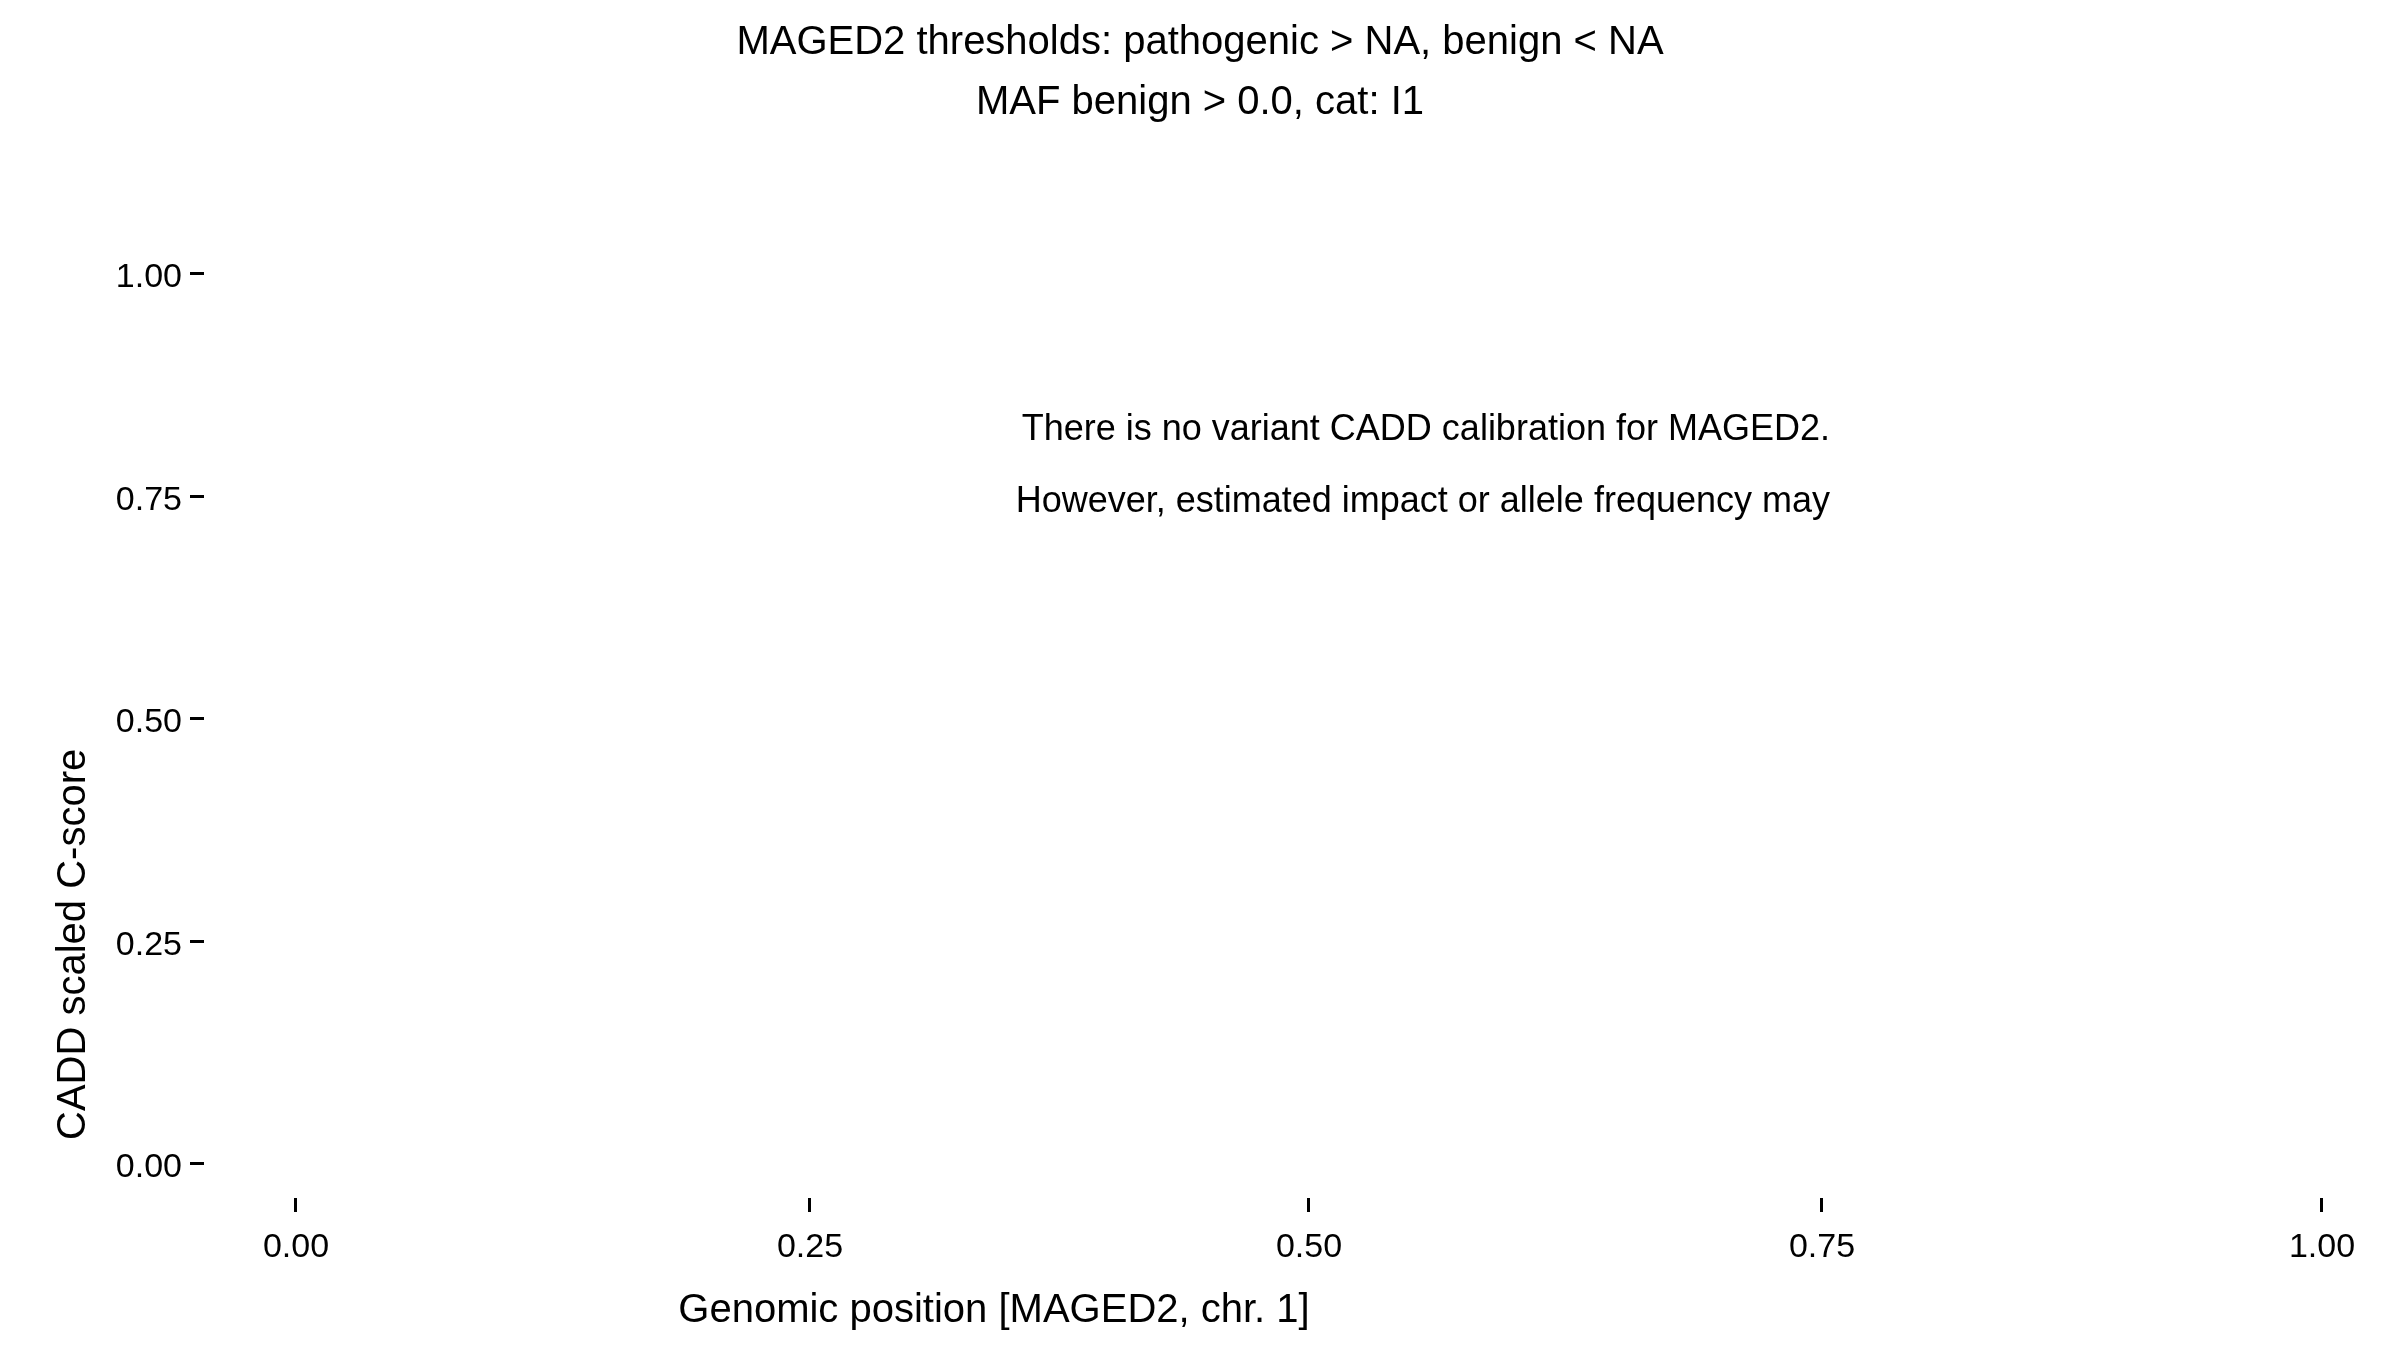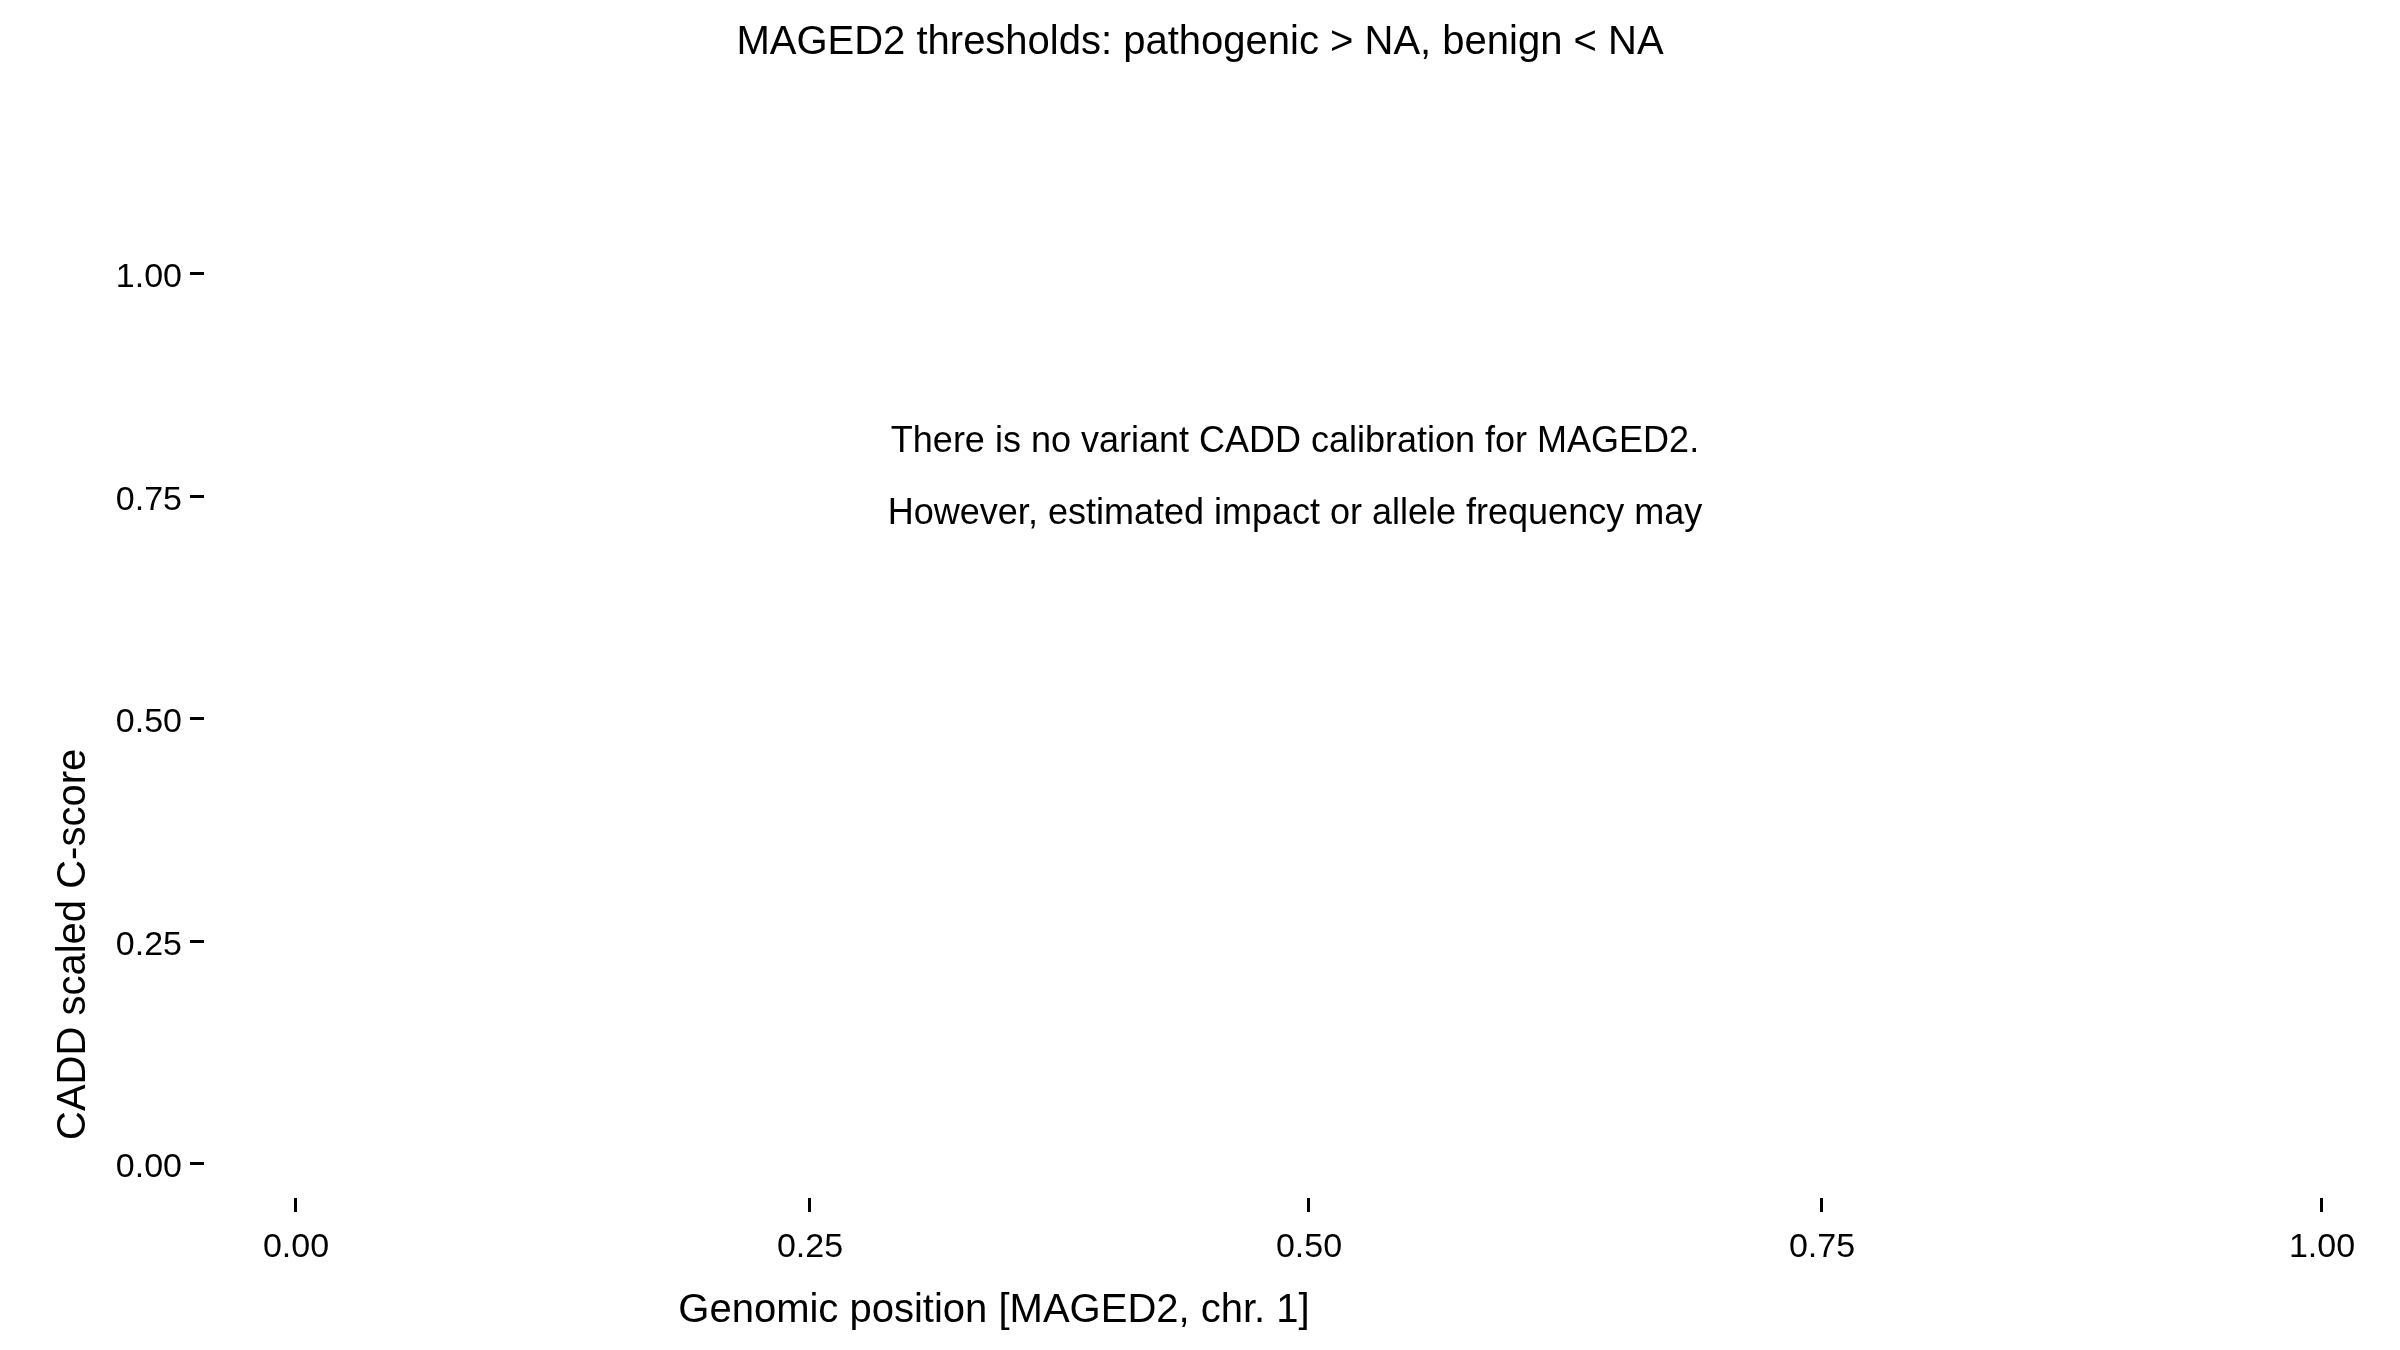--- a/index.html
+++ b/index.html
@@ -91,37 +91,38 @@
     top: 1198px;
     width: 3px;
     height: 14px;
     background: #000000;
   }
 
   
   .panel-message {
     position: absolute;
     left: 760px;
-    top: 404px;
+    top: 392px;
     width: 1070px;
-    text-align: center;
+    text-align: right;
   }
   .panel-message-line {
     font-size: 36px;
     line-height: 72px;
     white-space: pre;
   }
 </style>
 </head>
 <body>
 
 <div class="plot-root">
 
   <div class="title-block">
     <div class="title-line">MAGED2 thresholds: pathogenic &gt; NA, benign &lt; NA</div>
+    <div class="title-line">MAF benign &gt; 0.0, cat: I1</div>
   </div>
 
   <div class="ylab">CADD scaled C-score</div>
 
   <div class="xlab">Genomic position [MAGED2, chr. 1]</div>
 
   <div class="ytick" style="top: 258px;">1.00</div>
   <div class="ytick-mark" style="top: 272px;"></div>
 
   <div class="ytick" style="top: 481px;">0.75</div>

